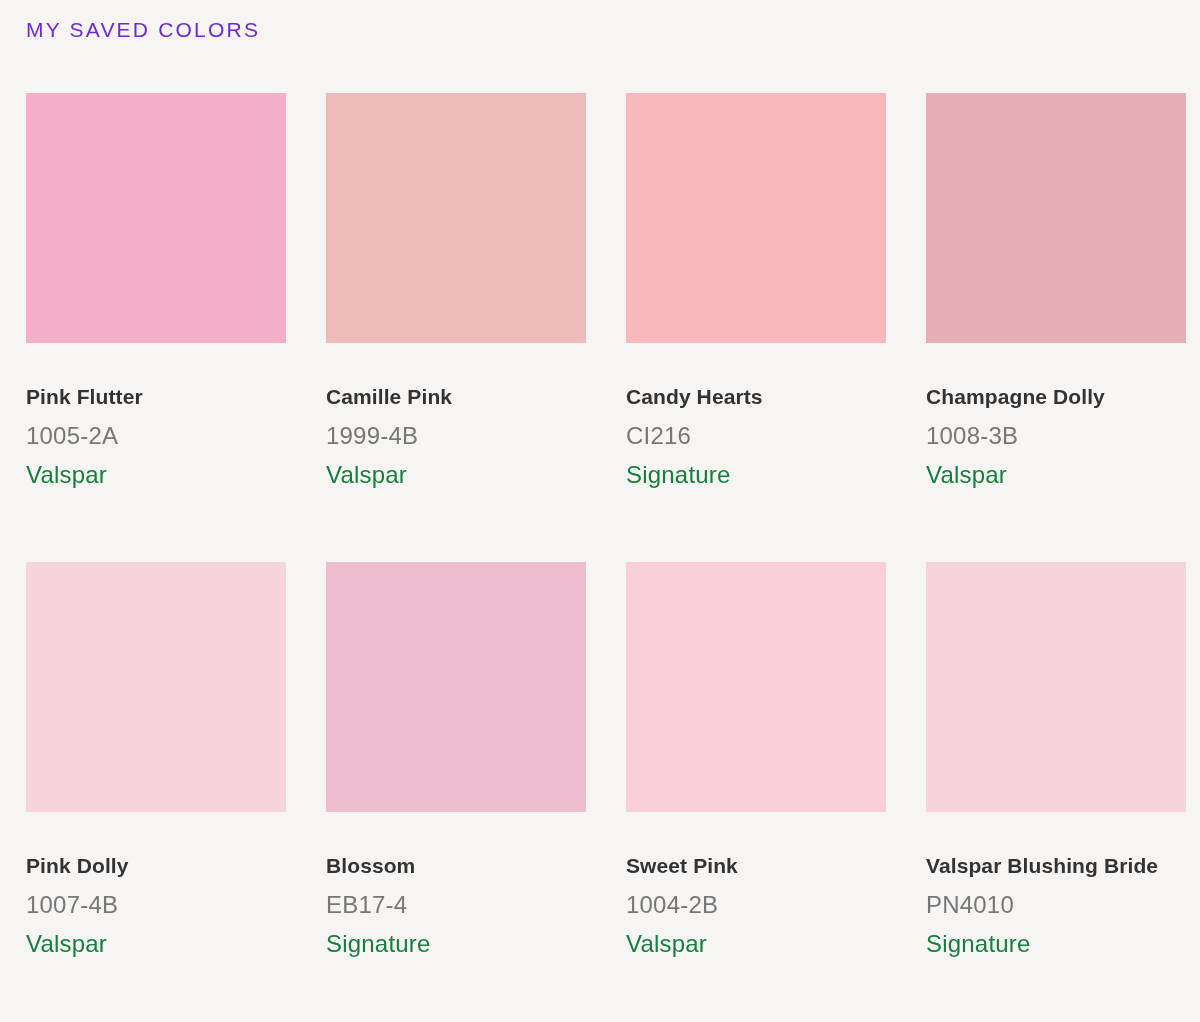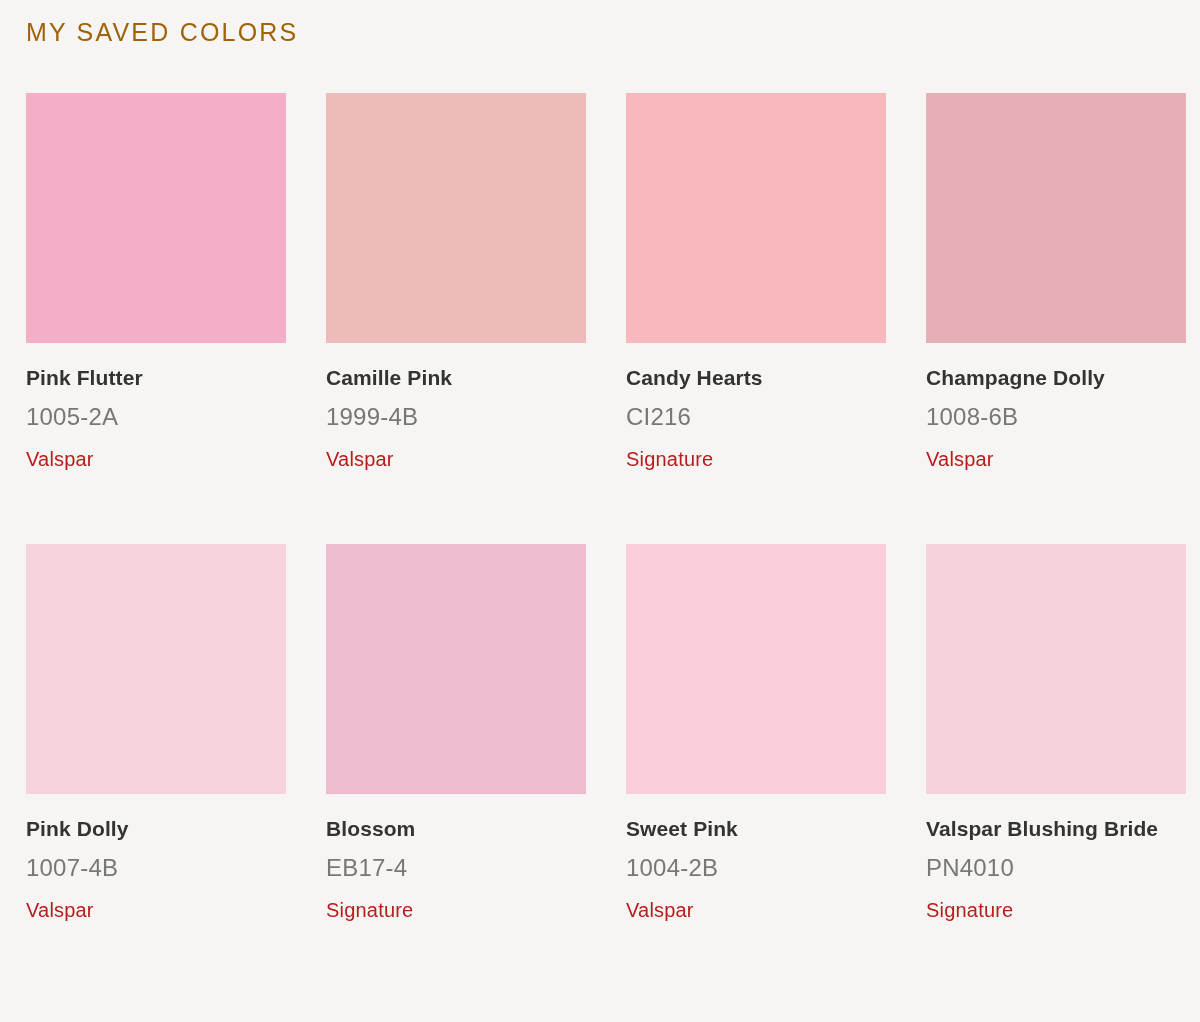--- a/index.html
+++ b/index.html
@@ -21,23 +21,23 @@
     width: 1200px;
     height: 1022px;
     padding: 0;
     position: relative;
   }
 
   .section-header {
     position: absolute;
     left: 26px;
     top: 18px;
-    font-size: 25px;
+    font-size: 21px;
     letter-spacing: 2.2px;
-    color: #a16207;
+    color: #6d28d9;
     font-weight: 400;
     text-transform: uppercase;
     white-space: nowrap;
   }
 
   .swatch-grid {
     position: absolute;
     left: 26px;
     top: 93px;
     width: 1160px;
@@ -55,45 +55,45 @@
     margin-top: 71px;
   }
 
   .swatch-chip {
     width: 260px;
     height: 250px;
     display: block;
   }
 
   .swatch-info {
-    padding-top: 21px;
+    padding-top: 40px;
   }
 
   .swatch-name {
     font-size: 21px;
     font-weight: bold;
     color: #333333;
     line-height: 1.32;
     letter-spacing: 0.1px;
     max-width: 250px;
   }
 
   .swatch-code {
     font-size: 24px;
     color: #777777;
     line-height: 1.32;
     margin-top: 9px;
     letter-spacing: 0.2px;
   }
 
   .swatch-brand {
-    font-size: 20px;
-    color: #b91c1c;
+    font-size: 24px;
+    color: #15803d;
     line-height: 1.32;
-    margin-top: 14px;
+    margin-top: 8px;
     letter-spacing: 0.2px;
   }
 </style>
 </head>
 <body style="background-color: rgb(247, 245, 243);">
 
 <div class="page">
 
   <div class="section-header">MY SAVED COLORS</div>
 
@@ -123,21 +123,21 @@
         <div class="swatch-name">Candy Hearts</div>
         <div class="swatch-code">CI216</div>
         <div class="swatch-brand">Signature</div>
       </div>
     </div>
 
     <div class="swatch-card row-1">
       <div class="swatch-chip" style="background-color:#e5afb5;"></div>
       <div class="swatch-info">
         <div class="swatch-name">Champagne Dolly</div>
-        <div class="swatch-code">1008-6B</div>
+        <div class="swatch-code">1008-3B</div>
         <div class="swatch-brand">Valspar</div>
       </div>
     </div>
 
     <div class="swatch-card row-2">
       <div class="swatch-chip" style="background-color:#f7d3de;"></div>
       <div class="swatch-info">
         <div class="swatch-name">Pink Dolly</div>
         <div class="swatch-code">1007-4B</div>
         <div class="swatch-brand">Valspar</div>

